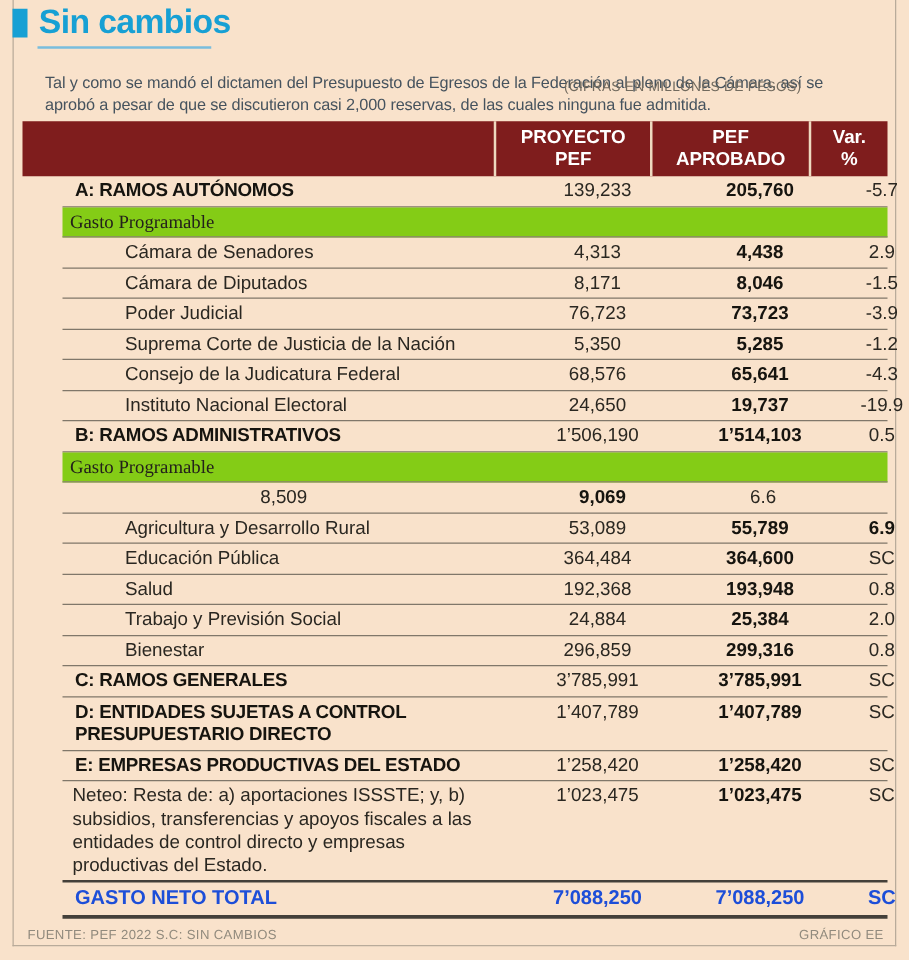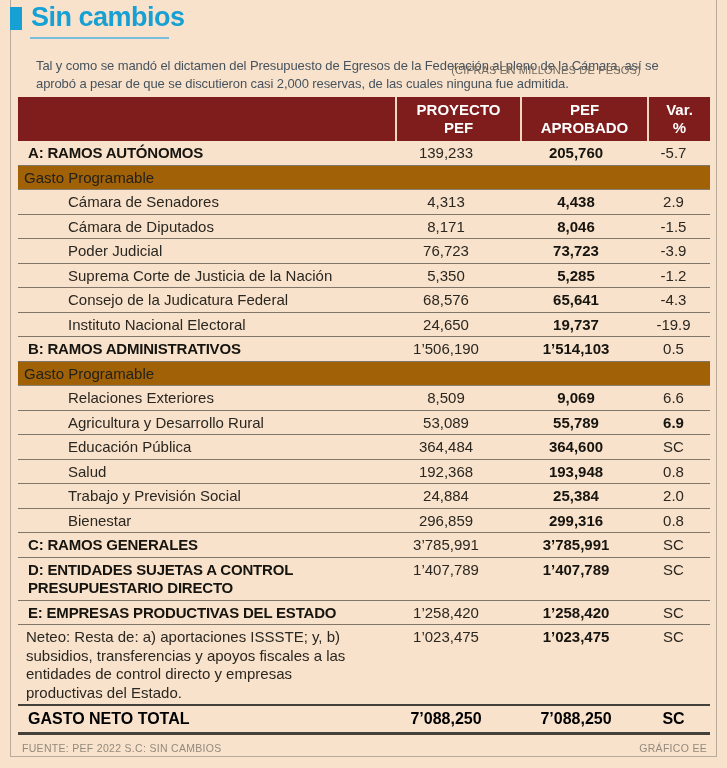--- a/index.html
+++ b/index.html
@@ -41,36 +41,37 @@
     display:flex;align-items:center;justify-content:center;text-align:center;
     color:#ffffff;font-weight:bold;font-size:15px;line-height:18px;
     white-space:pre-line;
   }
   .hcell + .hcell{border-left:2px solid #eed9c0;}
   .row{
     display:grid;grid-template-columns:377px 125px 127px 63px;
     border-bottom:1.5px solid #80776a;
     align-items:start;
     min-height:23.5px;
+    margin-left:32px;
   }
   .cell{padding:3px 0 2px;font-size:15px;line-height:18.5px;}
   .cell.label{padding-left:10px;padding-right:12px;box-sizing:border-box;}
   .item .cell.label{padding-left:50px;color:#2a2721;}
   .section .cell.label{font-weight:bold;color:#16140f;letter-spacing:-0.2px;}
   .num{text-align:center;font-variant-numeric:tabular-nums;box-sizing:border-box;}
   .num.p{padding-right:23px;}
   .num.a{padding-right:15px;font-weight:bold;color:#16140f;}
   .num.v{padding-right:10px;}
   .num.v.vb{font-weight:bold;color:#16140f;}
-  .band{background:#a16207;border-bottom:1.5px solid #8b8173;}
+  .band{background:#84cc16;border-bottom:1.5px solid #8b8173;font-family:Liberation Serif, serif;}
   .band .cell.label{grid-column:1 / -1;padding-left:6px;color:#23211b;}
   .note{border-bottom:none;}
   .note .cell.label{padding-left:8px;max-width:360px;}
   .total{border-top:2px solid #44403a;border-bottom:3px solid #44403a;min-height:25px;}
-  .total .cell{padding-top:4px;padding-bottom:3px;font-size:16px;font-weight:bold;color:#000000;}
+  .total .cell{padding-top:4px;padding-bottom:3px;font-size:16px;font-weight:bold;color:#1d4ed8;}
   .footer{
     position:absolute;left:22px;right:20px;top:742px;
     display:flex;justify-content:space-between;
     font-size:10.5px;color:#918a7d;letter-spacing:0.3px;align-items:center;
   }
 </style>
 </head>
 <body>
 
 <div class="frame"></div>
@@ -145,21 +146,20 @@
       <div class="row section">
         <div class="cell label">B: RAMOS ADMINISTRATIVOS</div>
         <div class="cell num p">1’506,190</div>
         <div class="cell num a">1’514,103</div>
         <div class="cell num v">0.5</div>
       </div>
       <div class="row band">
         <div class="cell label">Gasto Programable</div>
       </div>
       <div class="row item">
-        <div class="cell label">Relaciones Exteriores</div>
         <div class="cell num p">8,509</div>
         <div class="cell num a">9,069</div>
         <div class="cell num v">6.6</div>
       </div>
       <div class="row item">
         <div class="cell label">Agricultura y Desarrollo Rural</div>
         <div class="cell num p">53,089</div>
         <div class="cell num a">55,789</div>
         <div class="cell num v vb">6.9</div>
       </div>

